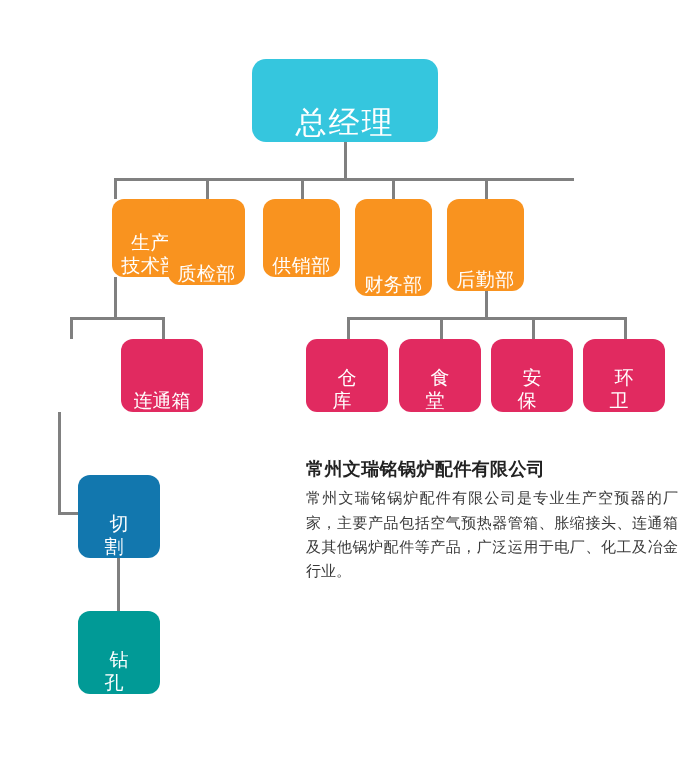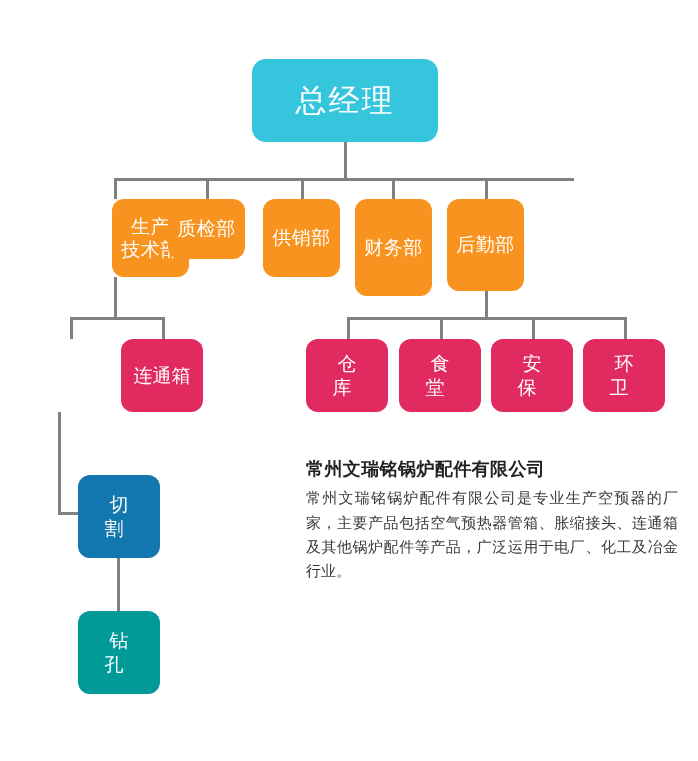--- a/index.html
+++ b/index.html
@@ -26,21 +26,21 @@
     background: #808080;
   }
   .line.v { width: 3px; }
   .line.h { height: 3px; }
 
   
   .node {
     position: absolute;
     box-sizing: border-box;
     display: flex;
-    align-items: center;
+    align-items: flex-end;
     justify-content: center;
     text-align: center;
     color: #ffffff;
     border-radius: 12px;
     line-height: 1.22;
     font-weight: 400;
     user-select: none;
   }
   .node .node-label {
     display: block;
@@ -130,38 +130,38 @@
   <div class="line v" style="left:117px; top:558px; height:55px;"></div>
 
   <div class="node lvl-top" style="left:252px; top:59px; width:186px; height:83px;">
     <span class="node-label">总经理</span>
   </div>
 
   <div class="node lvl-dept" style="left:76px; top:199px; width:77px; height:78px;margin-left:36px;">
     <span class="node-label">生产
 技术部</span>
   </div>
-  <div class="node lvl-dept" style="left:168px; top:199px; width:77px; height:60px;">
+  <div class="node lvl-dept" style="left:168px; top:199px; width:77px; height:86px;">
     <span class="node-label">质检部</span>
   </div>
   <div class="node lvl-dept" style="left:263px; top:199px; width:77px; height:78px;">
     <span class="node-label">供销部</span>
   </div>
   <div class="node lvl-dept" style="left:355px; top:199px; width:77px; height:97px;">
     <span class="node-label">财务部</span>
   </div>
   <div class="node lvl-dept" style="left:447px; top:199px; width:77px; height:92px;">
     <span class="node-label">后勤部</span>
   </div>
 
   <div class="node lvl-unit" style="left:121px; top:339px; width:82px; height:73px;">
     <span class="node-label">连通箱</span>
   </div>
 
-  <div class="node lvl-unit spaced" style="left:306px; top:339px; width:82px; height:73px;">
+  <div class="node lvl-unit spaced" style="left:306px; top:339px; width:82px; height:73px;border-radius:11px;">
     <span class="node-label">仓 库</span>
   </div>
   <div class="node lvl-unit spaced" style="left:399px; top:339px; width:82px; height:73px;">
     <span class="node-label">食 堂</span>
   </div>
   <div class="node lvl-unit spaced" style="left:491px; top:339px; width:82px; height:73px;">
     <span class="node-label">安 保</span>
   </div>
   <div class="node lvl-unit spaced" style="left:583px; top:339px; width:82px; height:73px;">
     <span class="node-label">环 卫</span>

